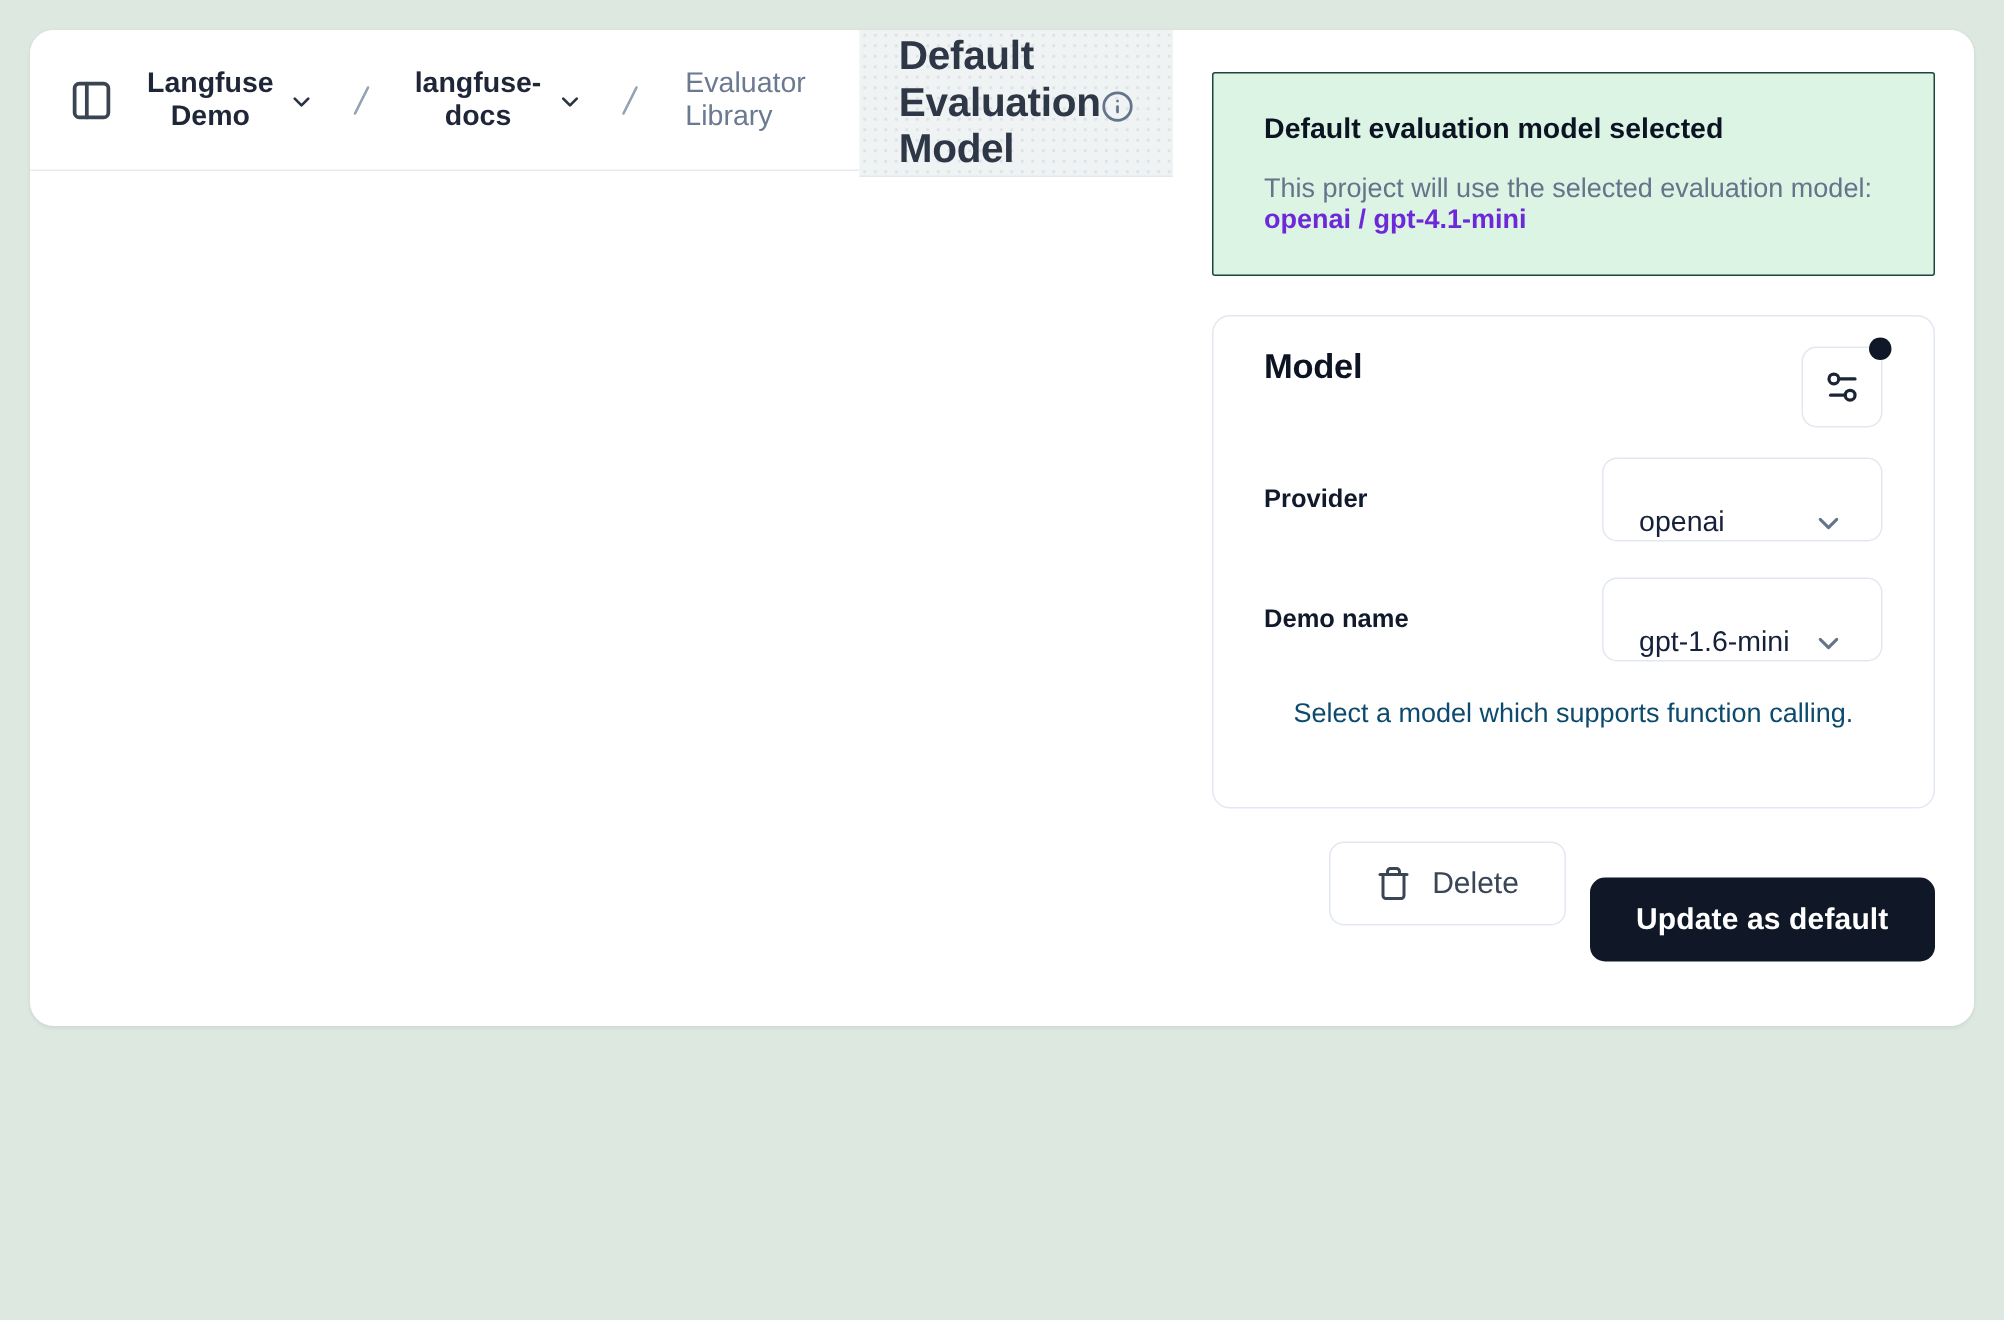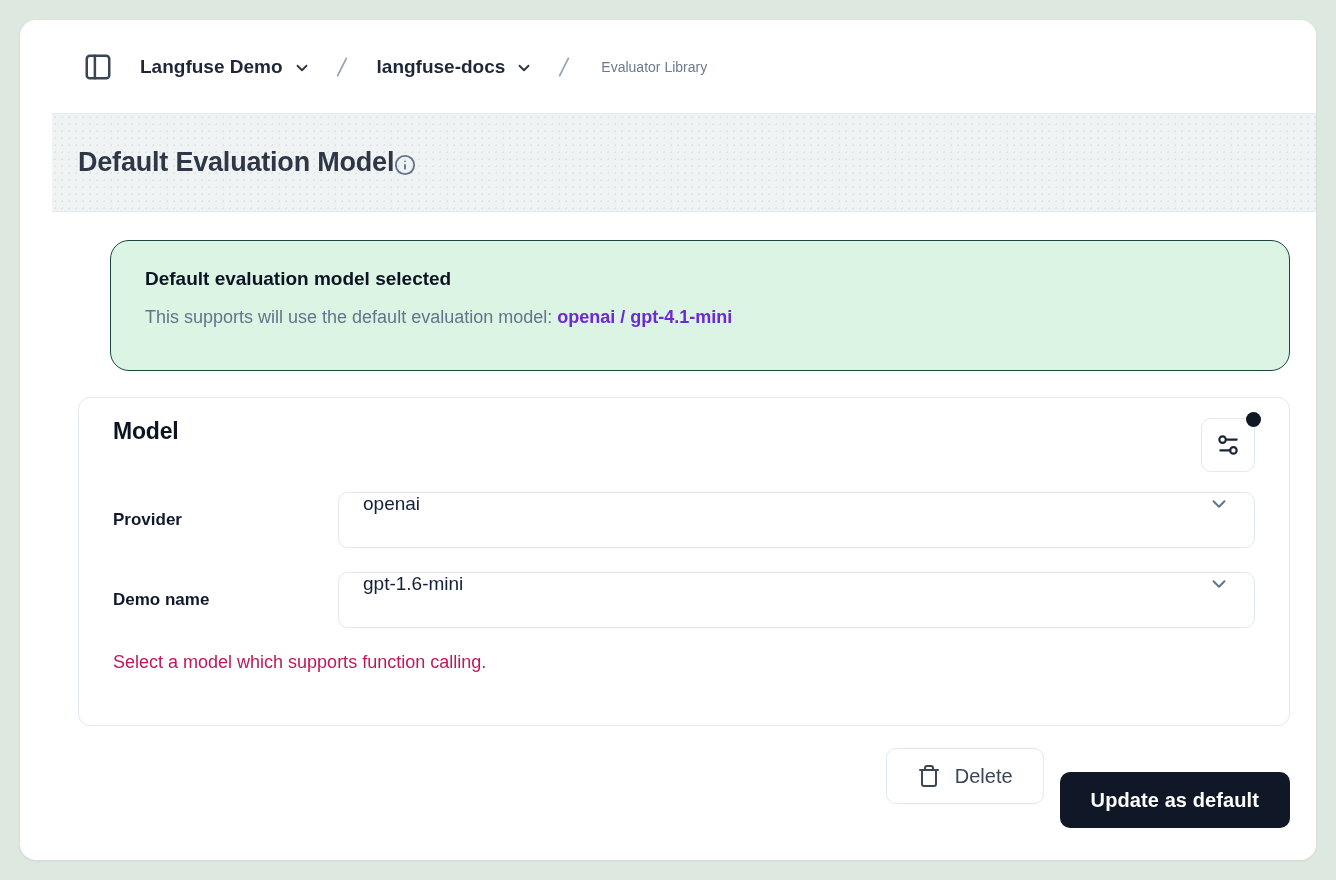--- a/index.html
+++ b/index.html
@@ -6,28 +6,26 @@
   html, body { width: 1336px; height: 880px; }
   body {
     font-family: "Liberation Sans", "DejaVu Sans", sans-serif;
     background: #dde8e1;
     color: #0f1729;
     overflow: hidden;
   }
   .page { position: relative; width: 1336px; height: 880px; padding: 20px; }
   .app {
     position: relative;
-    width: 1296px; height: 840px;
+    width: 1296px; height: 664px;
     background: #ffffff;
     border-radius: 16px;
     box-shadow: 0 1px 3px rgba(15,23,42,0.08);
     overflow: hidden;
     display: flex;
-    flex-direction: column;
-    padding-left: 32px;
   }
 
   
   .topbar {
     height: 94px;
     flex: 0 0 94px;
     display: flex;
     align-items: center;
     padding: 0 26px;
     background: #ffffff;
@@ -48,21 +46,21 @@
     padding: 6px 8px; border-radius: 8px;
     margin-left: 14px;
   }
   .crumb .chev { color: #2a3342; margin-top: 2px; }
   .slash {
     color: #93a2b5;
     margin: 0 10px;
     display: flex; align-items: center;
   }
   .crumb-current {
-    font-size: 14px; font-weight: 400; color: #6b7a90;
+    font-size: 19px; font-weight: 400; color: #6b7a90;
     margin-left: 14px;
     cursor: default;
   }
 
   
   .titleband {
     height: 98px;
     flex: 0 0 98px;
     display: flex;
     align-items: center;
@@ -86,24 +84,23 @@
   
   .content {
     flex: 1 1 auto;
     background: #ffffff;
     padding: 28px 26px 0;
   }
 
   .banner {
     min-height: 131px;
     border: 1.5px solid #1b463d;
-    border-radius: 19px;
+    border-radius: 2px;
     background: #dbf4e3;
     padding: 27px 34px 26px;
-    margin-left: 32px;
   }
   .banner-title {
     font-size: 19px;
     font-weight: 700;
     color: #0c1322;
     margin-bottom: 17px;
   }
   .banner-body {
     font-size: 18px;
     color: #64748b;
@@ -162,32 +159,33 @@
     color: #101a2c;
   }
   .select {
     height: 56px;
     width: 100%;
     background: #ffffff;
     border: 1px solid #e2e8f0;
     border-radius: 10px;
     cursor: pointer;
     display: flex;
-    align-items: flex-start;
+    align-items: flex-end;
     justify-content: space-between;
     padding: 0 24px;
     font-family: inherit;
     font-size: 19px;
     color: #15203a;
   }
   .select .chev { color: #64748b; }
   .helper {
     margin-top: 1px;
     font-size: 18px;
-    color: #be185d;
+    color: #0c4a6e;
+    text-align: center;
   }
 
   
   .footer {
     margin-top: 22px;
     display: flex;
     justify-content: flex-end;
     gap: 16px;
   }
   .btn-outline {
@@ -278,21 +276,21 @@
           </svg>
         </span>
       </button>
     </div>
 
     <main class="content">
 
       <section class="banner">
         <div class="banner-title">Default evaluation model selected</div>
         <div class="banner-body">
-          <span>This supports will use the default evaluation model: </span><strong>openai / gpt-4.1-mini</strong>
+          <span>This project will use the selected evaluation model: </span><strong>openai / gpt-4.1-mini</strong>
         </div>
       </section>
 
       <section class="card">
         <div class="card-head">
           <h2>Model</h2>
           <div class="settings-wrap">
             <button class="settings-btn">
               <span style="display:flex;">
                 <svg width="26" height="26" viewBox="0 0 24 24" fill="none" stroke="currentColor" stroke-width="2" stroke-linecap="round" stroke-linejoin="round">

